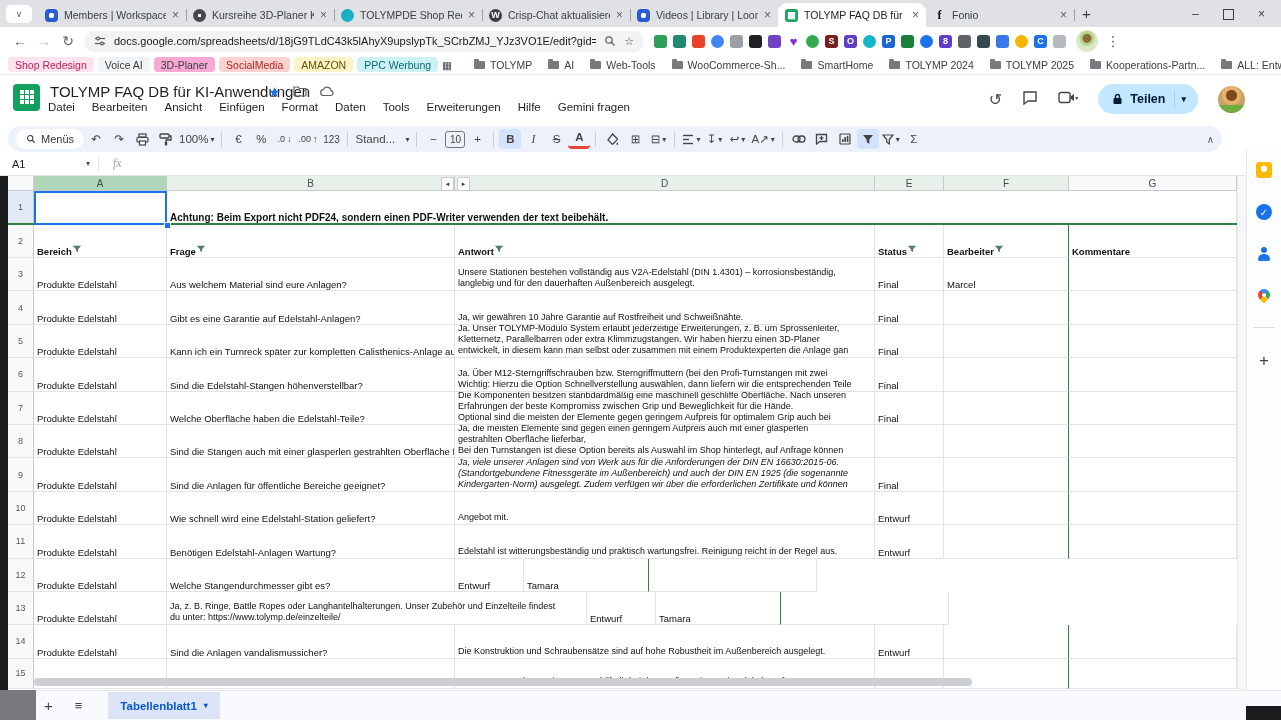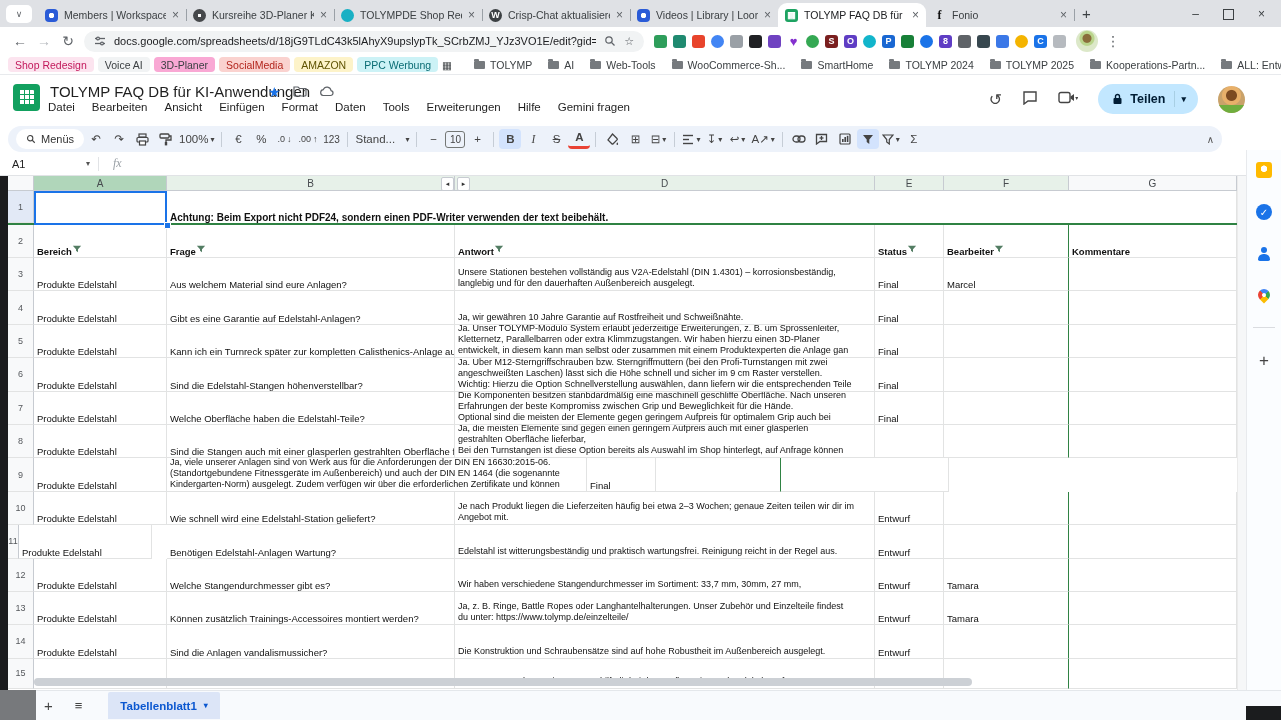--- a/index.html
+++ b/index.html
@@ -532,21 +532,20 @@
       <div class="cell" style="width: 69px; flex: 0 0 auto;">Final</div>
       <div class="cell greenR" style="width: 125px; flex: 0 0 auto;"></div>
       <div class="cell" style="width: 168px; flex: 0 0 auto;"></div>
     </div>
     <div class="row" style="height: 33.4px;">
       <div class="gut" style="width: 26px;">6</div>
       <div class="cell" style="width: 133px; flex: 0 0 auto;">Produkte Edelstahl</div>
       <div class="cell" style="width: 288px; flex: 0 0 auto;">Sind die Edelstahl-Stangen höhenverstellbar?</div>
       <div class="cell cellD" style="width: 420px; flex: 0 0 auto;">
         <div>Ja. Über M12-Sterngriffschrauben bzw. Sterngriffmuttern (bei den Profi-Turnstangen mit zwei</div>
-        <div>angeschweißten Laschen) lässt sich die Höhe schnell und sicher im 9 cm Raster verstellen.</div>
         <div>Wichtig: Hierzu die Option Schnellverstellung auswählen, dann liefern wir die entsprechenden Teile</div>
       </div>
       <div class="cell" style="width: 69px; flex: 0 0 auto;">Final</div>
       <div class="cell greenR" style="width: 125px; flex: 0 0 auto;"></div>
       <div class="cell" style="width: 168px; flex: 0 0 auto;"></div>
     </div>
     <div class="row" style="height: 33.4px;">
       <div class="gut" style="width: 26px;">7</div>
       <div class="cell" style="width: 133px; flex: 0 0 auto;">Produkte Edelstahl</div>
       <div class="cell" style="width: 288px; flex: 0 0 auto;">Welche Oberfläche haben die Edelstahl-Teile?</div>
@@ -568,67 +567,63 @@
         <div>gestrahlten Oberfläche lieferbar,</div>
         <div>Bei den Turnstangen ist diese Option bereits als Auswahl im Shop hinterlegt, auf Anfrage können</div>
       </div>
       <div class="cell" style="width: 69px; flex: 0 0 auto;"></div>
       <div class="cell greenR" style="width: 125px; flex: 0 0 auto;"></div>
       <div class="cell" style="width: 168px; flex: 0 0 auto;"></div>
     </div>
     <div class="row" style="height: 33.4px;">
       <div class="gut" style="width: 26px;">9</div>
       <div class="cell" style="width: 133px; flex: 0 0 auto;">Produkte Edelstahl</div>
-      <div class="cell cellD" style="width: 420px; flex: 0 0 auto;">
+      <div class="cell" style="width: 288px; flex: 0 0 auto;">Sind die Anlagen für öffentliche Bereiche geeignet?</div>
+      <div class="cell cellD" style="width: 420px; flex: 0 0 auto; font-style: italic;">
         <div>Ja, viele unserer Anlagen sind von Werk aus für die Anforderungen der DIN EN 16630:2015-06.</div>
-        <div>(Standortgebundene Fitnessgeräte im Außenbereich) und auch der DIN EN 1464 (die sogenannte</div>
+        <div>(Standortgebundene Fitnessgeräte im Außenbereich) und auch der DIN EN 1925 (die sogenannte</div>
         <div>Kindergarten-Norm) ausgelegt. Zudem verfügen wir über die erforderlichen Zertifikate und können</div>
       </div>
       <div class="cell" style="width: 69px; flex: 0 0 auto;">Final</div>
       <div class="cell greenR" style="width: 125px; flex: 0 0 auto;"></div>
       <div class="cell" style="width: 168px; flex: 0 0 auto;"></div>
     </div>
     <div class="row" style="height: 33.4px;">
       <div class="gut" style="width: 26px;">10</div>
       <div class="cell" style="width: 133px; flex: 0 0 auto;">Produkte Edelstahl</div>
       <div class="cell" style="width: 288px; flex: 0 0 auto;">Wie schnell wird eine Edelstahl-Station geliefert?</div>
       <div class="cell cellD" style="width: 420px; flex: 0 0 auto;">
-        <div>Je nach Produkt liegen die Lieferzeiten häufig bei etwa 2–3 Wochen; genaue Zeiten teilen wir dir im</div>
         <div>Angebot mit.</div>
       </div>
       <div class="cell" style="width: 69px; flex: 0 0 auto;">Entwurf</div>
       <div class="cell greenR" style="width: 125px; flex: 0 0 auto;"></div>
       <div class="cell" style="width: 168px; flex: 0 0 auto;"></div>
     </div>
     <div class="row" style="height: 33.4px;">
       <div class="gut" style="width: 26px;">11</div>
       <div class="cell" style="width: 133px; flex: 0 0 auto;">Produkte Edelstahl</div>
-      <div class="cell" style="width: 288px; flex: 0 0 auto; margin-left: 15px;">Benötigen Edelstahl-Anlagen Wartung?</div>
+      <div class="cell" style="width: 288px; flex: 0 0 auto;">Benötigen Edelstahl-Anlagen Wartung?</div>
       <div class="cell cellD" style="width: 420px; flex: 0 0 auto;">
         <div>Edelstahl ist witterungsbeständig und praktisch wartungsfrei. Reinigung reicht in der Regel aus.</div>
       </div>
       <div class="cell" style="width: 69px; flex: 0 0 auto;">Entwurf</div>
       <div class="cell greenR" style="width: 125px; flex: 0 0 auto;"></div>
       <div class="cell" style="width: 168px; flex: 0 0 auto;"></div>
     </div>
     <div class="row" style="height: 33.4px;">
       <div class="gut" style="width: 26px;">12</div>
       <div class="cell" style="width: 133px; flex: 0 0 auto;">Produkte Edelstahl</div>
       <div class="cell" style="width: 288px; flex: 0 0 auto;">Welche Stangendurchmesser gibt es?</div>
-      <div class="cell cellD" style="width: 420px; flex: 0 0 auto;">
-        <div>Wir haben verschiedene Stangendurchmesser im Sortiment: 33,7 mm, 30mm, 27 mm,</div>
-      </div>
       <div class="cell" style="width: 69px; flex: 0 0 auto;">Entwurf</div>
       <div class="cell greenR" style="width: 125px; flex: 0 0 auto;">Tamara</div>
       <div class="cell" style="width: 168px; flex: 0 0 auto;"></div>
     </div>
     <div class="row" style="height: 33.4px;">
       <div class="gut" style="width: 26px;">13</div>
       <div class="cell" style="width: 133px; flex: 0 0 auto;">Produkte Edelstahl</div>
-      <div class="cell" style="width: 288px; flex: 0 0 auto;">Können zusätzlich Trainings-Accessoires montiert werden?</div>
       <div class="cell cellD" style="width: 420px; flex: 0 0 auto;">
         <div>Ja, z. B. Ringe, Battle Ropes oder Langhantelhalterungen. Unser Zubehör und Einzelteile findest</div>
         <div>du unter: https://www.tolymp.de/einzelteile/</div>
       </div>
       <div class="cell" style="width: 69px; flex: 0 0 auto;">Entwurf</div>
       <div class="cell greenR" style="width: 125px; flex: 0 0 auto;">Tamara</div>
       <div class="cell" style="width: 168px; flex: 0 0 auto;"></div>
     </div>
     <div class="row" style="height: 33.4px;">
       <div class="gut" style="width: 26px; text-align: center;">14</div>

